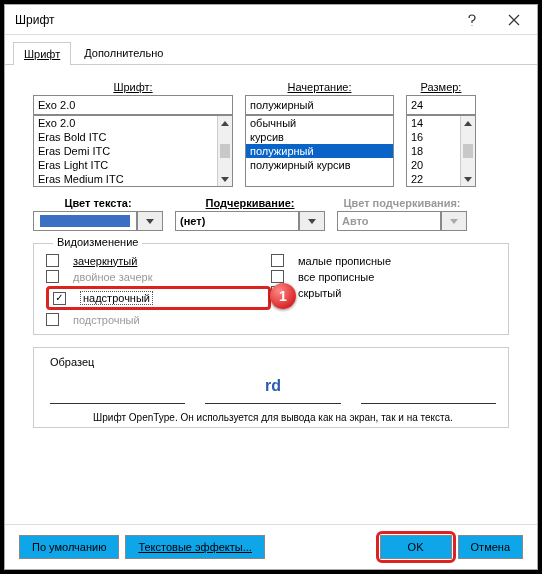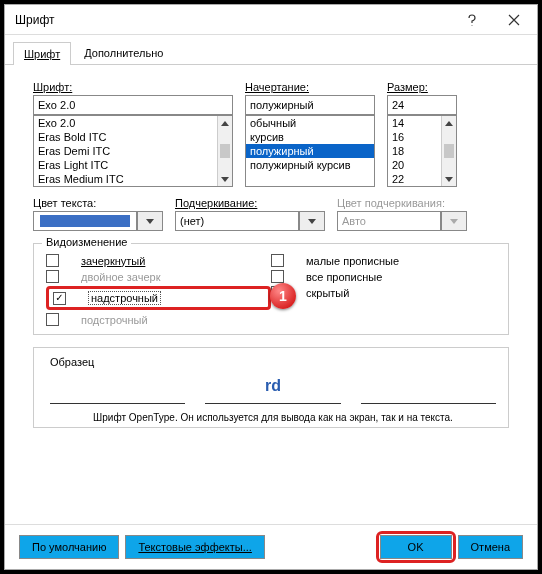--- a/index.html
+++ b/index.html
@@ -11,39 +11,39 @@
   .titlebtns { display: flex; }
   .tbtn { width: 42px; height: 28px; display: flex; align-items: center; justify-content: center; }
   .tbtn svg { stroke: #333; stroke-width: 1.2; fill: none; }
   .tabs { display: flex; padding: 6px 8px 0 8px; border-bottom: 1px solid #ccc; }
   .tab { padding: 5px 10px; border: 1px solid transparent; border-bottom: none; margin-right: 2px; position: relative; }
   .tab.active { border-color: #ccc; background: #fff; top: 1px; }
   .tab.active span { text-decoration: underline; }
   .body { padding: 16px 28px 8px 28px; flex: 1; }
   .row3 { display: flex; gap: 12px; }
   .col { display: flex; flex-direction: column; }
-  .label { margin-bottom: 2px; }
+  .label { margin-bottom: 2px; text-align: center; }
   .ul { text-decoration: underline; }
   .inputbox { border: 1px solid #888; height: 20px; padding: 1px 4px; width: 100%; }
   .listbox { border: 1px solid #888; height: 72px; overflow: hidden; position: relative; }
   .listrow { padding: 0 4px; height: 14px; line-height: 14px; white-space: nowrap; }
   .listrow.sel { background: #0a64c8; color: #fff; }
   .scroll { position: absolute; right: 0; top: 0; bottom: 0; width: 15px; background: #f0f0f0; border-left: 1px solid #ccc; display: flex; flex-direction: column; justify-content: space-between; align-items: center; }
   .scroll .arr { height: 14px; display: flex; align-items: center; justify-content: center; }
   .scroll .thumb { background: #c8c8c8; width: 10px; }
-  .row2 { display: flex; gap: 12px; margin-top: 10px; }
+  .row2 { display: flex; gap: 12px; margin-top: 10px; font-weight: bold; }
   .combo { display: flex; }
   .combo .val { border: 1px solid #888; height: 20px; flex: 1; display: flex; align-items: center; padding: 0 4px; }
   .combo .btn { width: 18px; height: 20px; border: 1px solid #888; background: #eee; display: flex; align-items: center; justify-content: center; }
   .colorfill { background: #3b6fc4; height: 12px; flex: 1; margin: 0 2px; }
   .group { border: 1px solid #ccc; margin-top: 12px; padding: 10px 12px 8px 12px; position: relative; }
-  .group .glabel { position: absolute; top: -8px; left: 8px; background: #fff; padding: 0 4px; }
+  .group .glabel { position: absolute; top: -8px; left: 19px; background: #fff; padding: 0 4px; }
   .checks { display: flex; }
   .checkcol { flex: 1; display: flex; flex-direction: column; gap: 3px; }
-  .chk { display: flex; align-items: center; gap: 22px; }
+  .chk { display: flex; align-items: center; gap: 14px; }
   .chk .box { width: 13px; height: 13px; border: 1px solid #555; display: flex; align-items: center; justify-content: center; }
   .chk .box.checked::after { content: "✓"; font-size: 10px; line-height: 10px; }
   .dotted { border: 1px dotted #555; padding: 0 2px; }
   .highlight1 { border: 3px solid #d22; border-radius: 4px; padding: 2px 4px; position: relative; display: inline-flex; align-items: center; }
   .callout { width: 26px; height: 26px; border-radius: 50%; background: radial-gradient(circle at 35% 30%, #f88, #c00); color: #fff; font-weight: bold; display: flex; align-items: center; justify-content: center; font-size: 14px; box-shadow: 0 1px 3px rgba(0,0,0,0.5); }
   .callout1 { position: absolute; right: -28px; top: -6px; }
   .sample { border: 1px solid #ccc; margin-top: 12px; padding: 8px 12px 4px 16px; position: relative; }
   .sbox { border-bottom: 1px solid #333; height: 36px; display: flex; align-items: flex-end; justify-content: center; color: #2a5db0; font-weight: bold; font-size: 16px; padding-bottom: 8px; }
   .sbox2 { display: flex; gap: 20px; }
   .sbox2 > div { flex: 1; border-bottom: 1px solid #333; height: 36px; }
@@ -102,21 +102,21 @@
             <div class="arr">
                   <div class="chev chevup"></div>
                 </div>
             <div class="thumb" style="height:14px"></div>
             <div class="arr">
                   <div class="chev"></div>
                 </div>
           </div>
         </div>
       </div>
-      <div class="col" style="width:130px">
+      <div class="col" style="width:149px">
         <span class="label"><span class="ul">Начертание:</span></span>
         <input class="inputbox" value="полужирный" style="">
         <div class="listbox">
               <div id="stylelist">
                 <div class="listrow">обычный</div>
                 <div class="listrow">курсив</div>
                 <div class="listrow sel">полужирный</div>
                 <div class="listrow">полужирный курсив</div>
               </div>
             </div>

